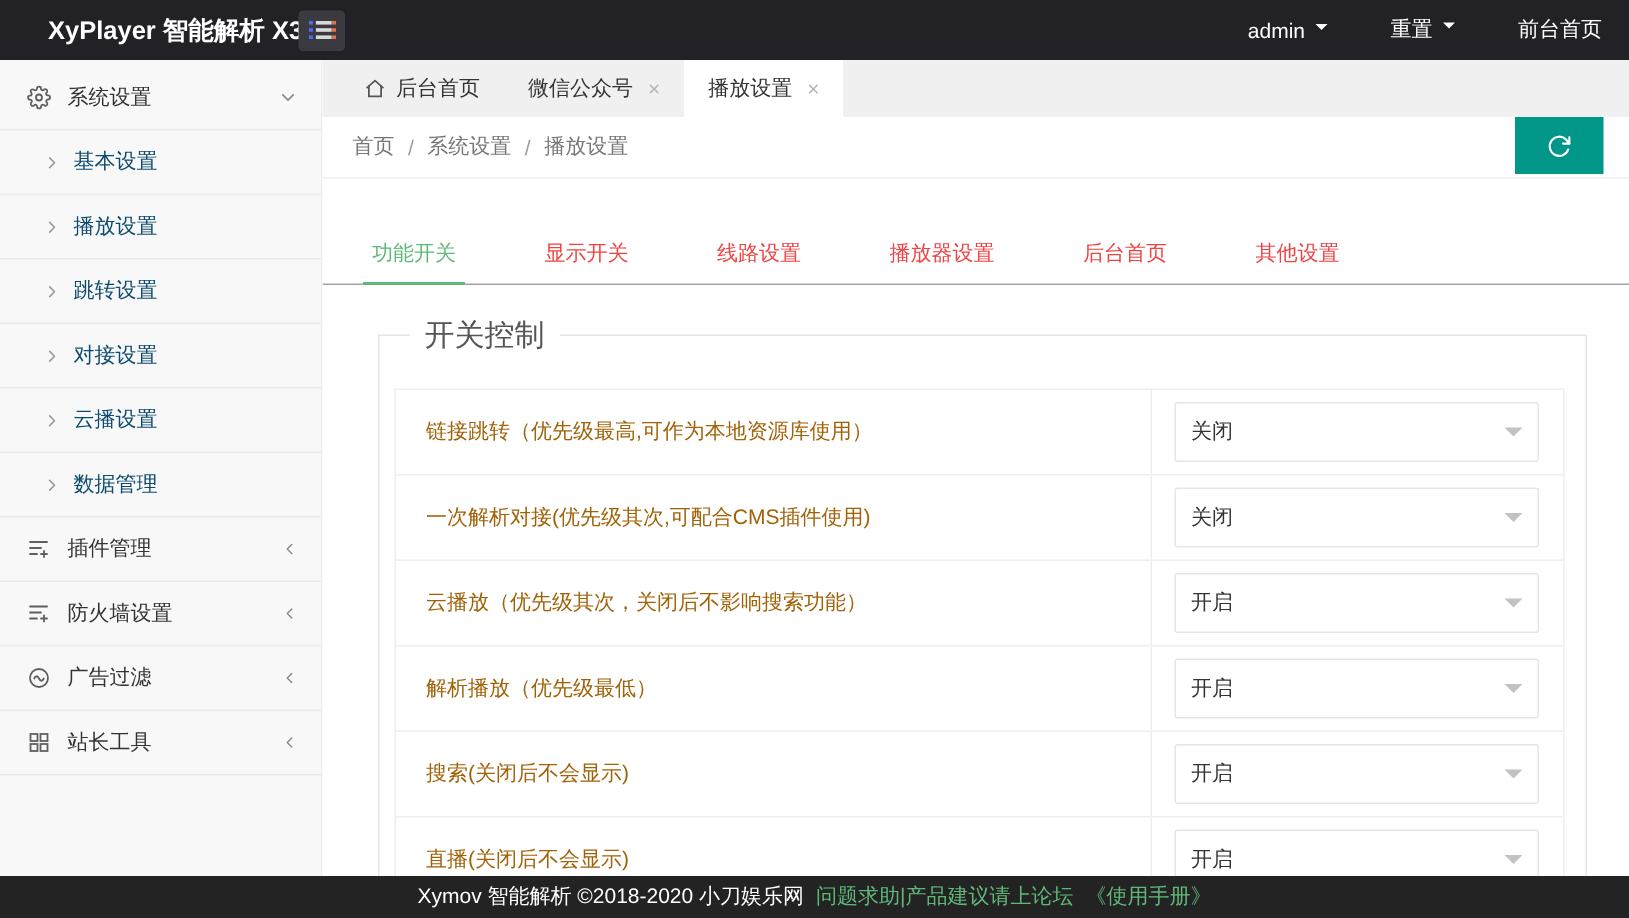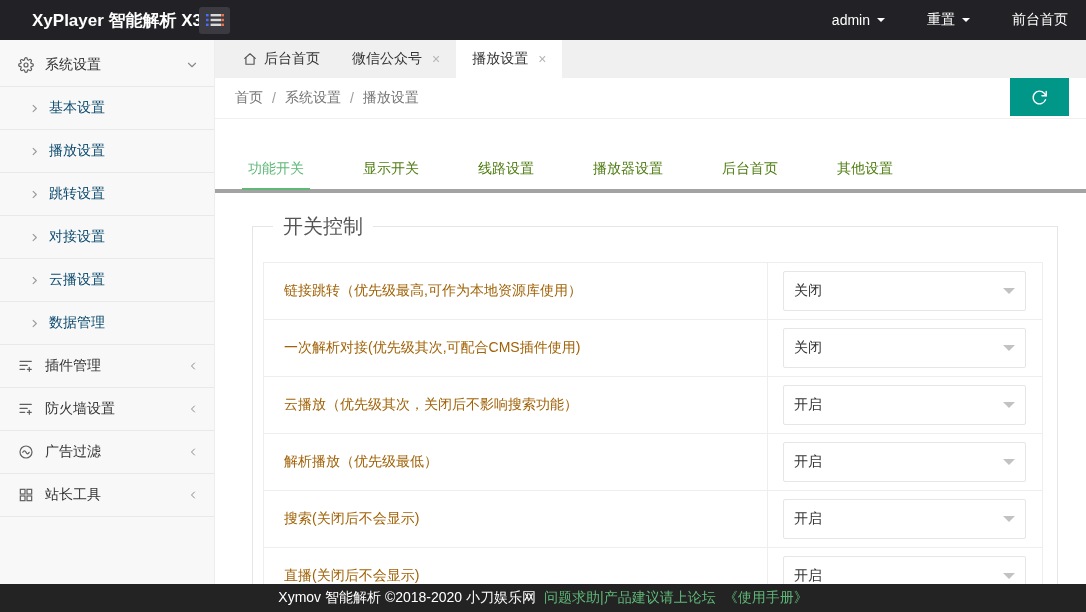--- a/index.html
+++ b/index.html
@@ -8,21 +8,21 @@
     position:relative;
     font-family:"Liberation Sans","DejaVu Sans",sans-serif;
     background:#fff; color:#333; font-size:14px;
   }
 
   
   .header{position:absolute;top:0;left:0;right:0;height:40px;background:#222226;display:flex;align-items:center;z-index:30;}
   .logo{width:199px;padding-left:32px;color:#fff;font-size:17px;font-weight:bold;white-space:nowrap;}
   .menu-toggle{width:31px;height:27px;background:#3a3a40;border-radius:3px;display:flex;align-items:center;justify-content:center;cursor:pointer;}
   .header-right{margin-left:auto;display:flex;align-items:center;padding-right:18px;color:#fff;}
-  .header-item{display:flex;align-items:center;margin-left:42px;cursor:pointer;white-space:nowrap;}
+  .header-item{display:flex;margin-left:42px;cursor:pointer;white-space:nowrap;}
   .caret-down{width:0;height:0;border:4px solid transparent;border-top-color:#fff;margin-left:7px;margin-top:4px;}
 
   
   .sidebar{position:absolute;top:40px;left:0;width:215px;bottom:28px;background:#f8f8f8;border-right:1px solid #ededed;padding-top:4px;overflow:hidden;}
   .side-item{height:43px;display:flex;align-items:center;border-bottom:1px solid #e9e9e9;cursor:pointer;color:#333;}
   .side-item .gicon{width:16px;height:16px;margin-left:18px;flex:0 0 auto;display:flex;}
   .side-item .glabel{margin-left:11px;flex:1;}
   .side-item .state{margin-right:15px;display:flex;}
   .side-sub{height:43px;display:flex;align-items:center;border-bottom:1px solid #e9e9e9;cursor:pointer;color:#0c4a6e;}
   .side-sub .arrow{margin-left:29px;display:flex;}
@@ -38,22 +38,22 @@
   .tab .home-ic{display:flex;margin-right:7px;}
   .tab .close{color:#b5b5b5;margin-left:10px;font-size:14px;cursor:pointer;}
 
   
   .crumbbar{position:relative;height:41px;border-bottom:1px solid #f0f0f0;display:flex;align-items:center;padding-left:20px;}
   .crumb{color:#777;cursor:pointer;}
   .crumb-sep{color:#9d9d9d;margin:0 9px;}
   .refresh-btn{position:absolute;right:17px;top:0;width:59px;height:38px;background:#009688;display:flex;align-items:center;justify-content:center;cursor:pointer;}
 
   
-  .content-tabs{display:flex;margin-top:30px;padding-left:27px;border-bottom:4px solid #a3a3a3;}
-  .ctab{padding:11px 6px;margin-right:47px;cursor:pointer;color:#4d7c0f;position:relative;white-space:nowrap;}
+  .content-tabs{display:flex;margin-top:30px;padding-left:27px;border-bottom:1px solid #a3a3a3;}
+  .ctab{padding:11px 6px;margin-right:47px;cursor:pointer;color:#ef4444;position:relative;white-space:nowrap;}
   .ctab.active{color:#5FB878;}
   .ctab.active::after{content:"";position:absolute;left:0;right:0;bottom:-1px;height:2px;background:#5FB878;}
 
   
   .fset{margin:20px 28px 0 37px;border:1px solid #e6e6e6;min-height:400px;}
   .fset legend{font-size:20px;color:#555;padding:0 10px;margin-left:20px;}
 
   
   .stable{margin:22px 14px 0 10px;border:1px solid #eee;border-bottom:none;}
   .srow{display:flex;height:57px;border-bottom:1px solid #eee;}

